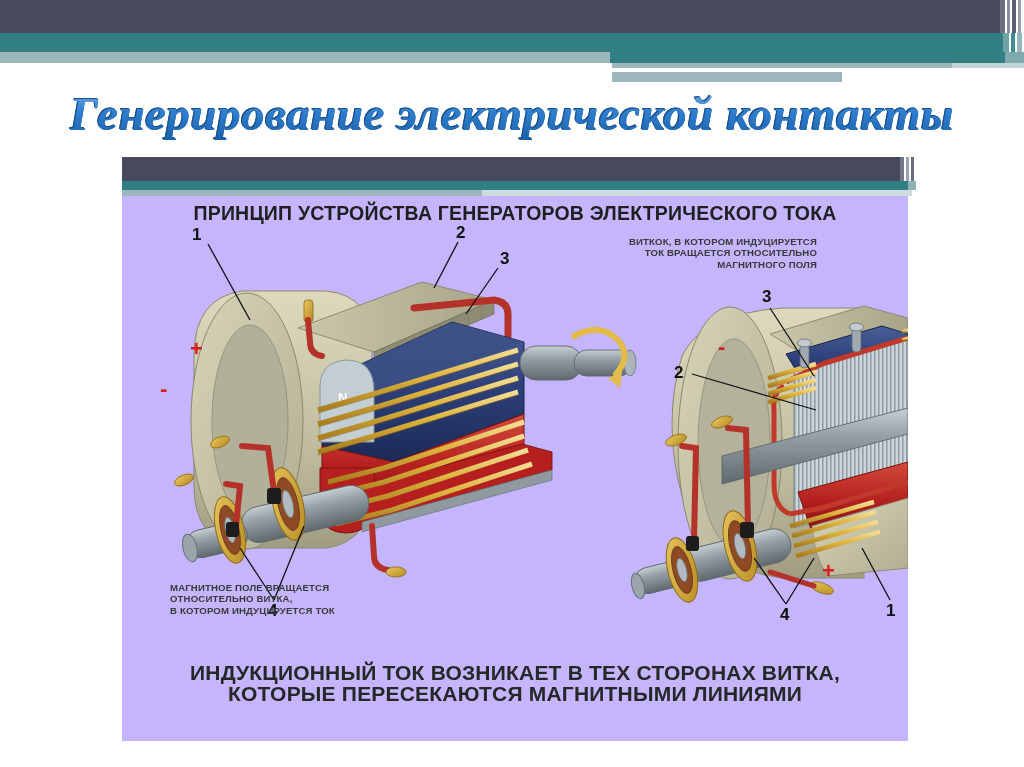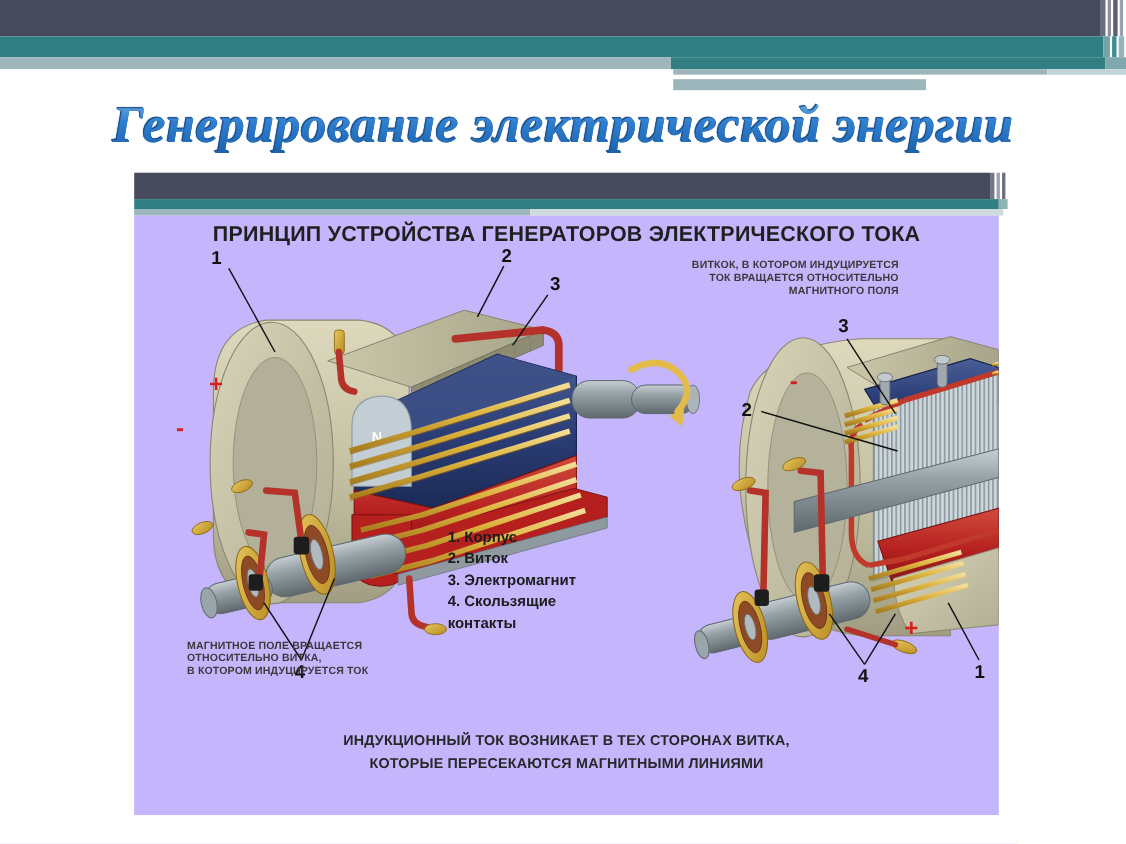--- a/index.html
+++ b/index.html
@@ -87,21 +87,21 @@
     font-size:9.6px;font-weight:bold;color:#3a3a3a;
     line-height:11.4px;letter-spacing:.15px;
     white-space:pre-line;
   }
   .note-top-right{left:395px;top:40px;width:300px;text-align:right;}
   .note-bottom-left{left:48px;top:386px;width:300px;text-align:left;}
 
   .caption{
     position:absolute;left:0;top:466px;width:786px;
     text-align:center;
-    font-size:13px;font-weight:bold;color:#272727;
+    font-size:21px;font-weight:bold;color:#272727;
     line-height:21px;letter-spacing:.2px;
     white-space:pre-line;
   }
 
   .legend{
     position:absolute;left:285px;top:283px;
     font-size:13.6px;font-weight:bold;color:#1c1c1c;
     line-height:19.4px;
   }
   .legend li{list-style:none;margin:0;padding:0;white-space:pre-line;}
@@ -133,21 +133,21 @@
   <div class="band band-steel-b"></div>
   <div class="band band-steel-b2"></div>
   <div class="band band-white-gap"></div>
   <div class="band band-thin-teal"></div>
   <div class="band band-thin-teal2"></div>
   <div class="band band-steel-c"></div>
   <div class="band band-steel-d"></div>
   <div class="band band-steel-e"></div>
 
   <div class="title-wrap">
-    <span class="title">Генерирование электрической энергии</span>
+    <span class="title">Генерирование электрической контакты</span>
   </div>
 
   <div class="band ubar-dark"></div>
   <div class="band ubar-dark-r1"></div>
   <div class="band ubar-dark-r2"></div>
   <div class="band ubar-dark-r3"></div>
   <div class="band ubar-teal"></div>
   <div class="band ubar-teal-r"></div>
   <div class="band ubar-steel"></div>
   <div class="band ubar-steel2"></div>
@@ -405,27 +405,18 @@
     </svg>
 
     <div class="note note-top-right">ВИТКОК, В КОТОРОМ ИНДУЦИРУЕТСЯ
 ТОК ВРАЩАЕТСЯ ОТНОСИТЕЛЬНО
 МАГНИТНОГО ПОЛЯ</div>
 
     <div class="note note-bottom-left">МАГНИТНОЕ ПОЛЕ ВРАЩАЕТСЯ
 ОТНОСИТЕЛЬНО ВИТКА,
 В КОТОРОМ ИНДУЦИРУЕТСЯ ТОК</div>
 
-    <div class="legend">
-      <ol>
-        <li>1. Корпус</li>
-        <li>2. Виток</li>
-        <li>3. Электромагнит</li>
-        <li>4. Скользящие
-    контакты</li>
-      </ol>
-    </div>
 
     <div class="caption">ИНДУКЦИОННЫЙ ТОК ВОЗНИКАЕТ В ТЕХ СТОРОНАХ ВИТКА,
 КОТОРЫЕ ПЕРЕСЕКАЮТСЯ МАГНИТНЫМИ ЛИНИЯМИ</div>
 
   </div>
 </div>
 
 </body></html>

